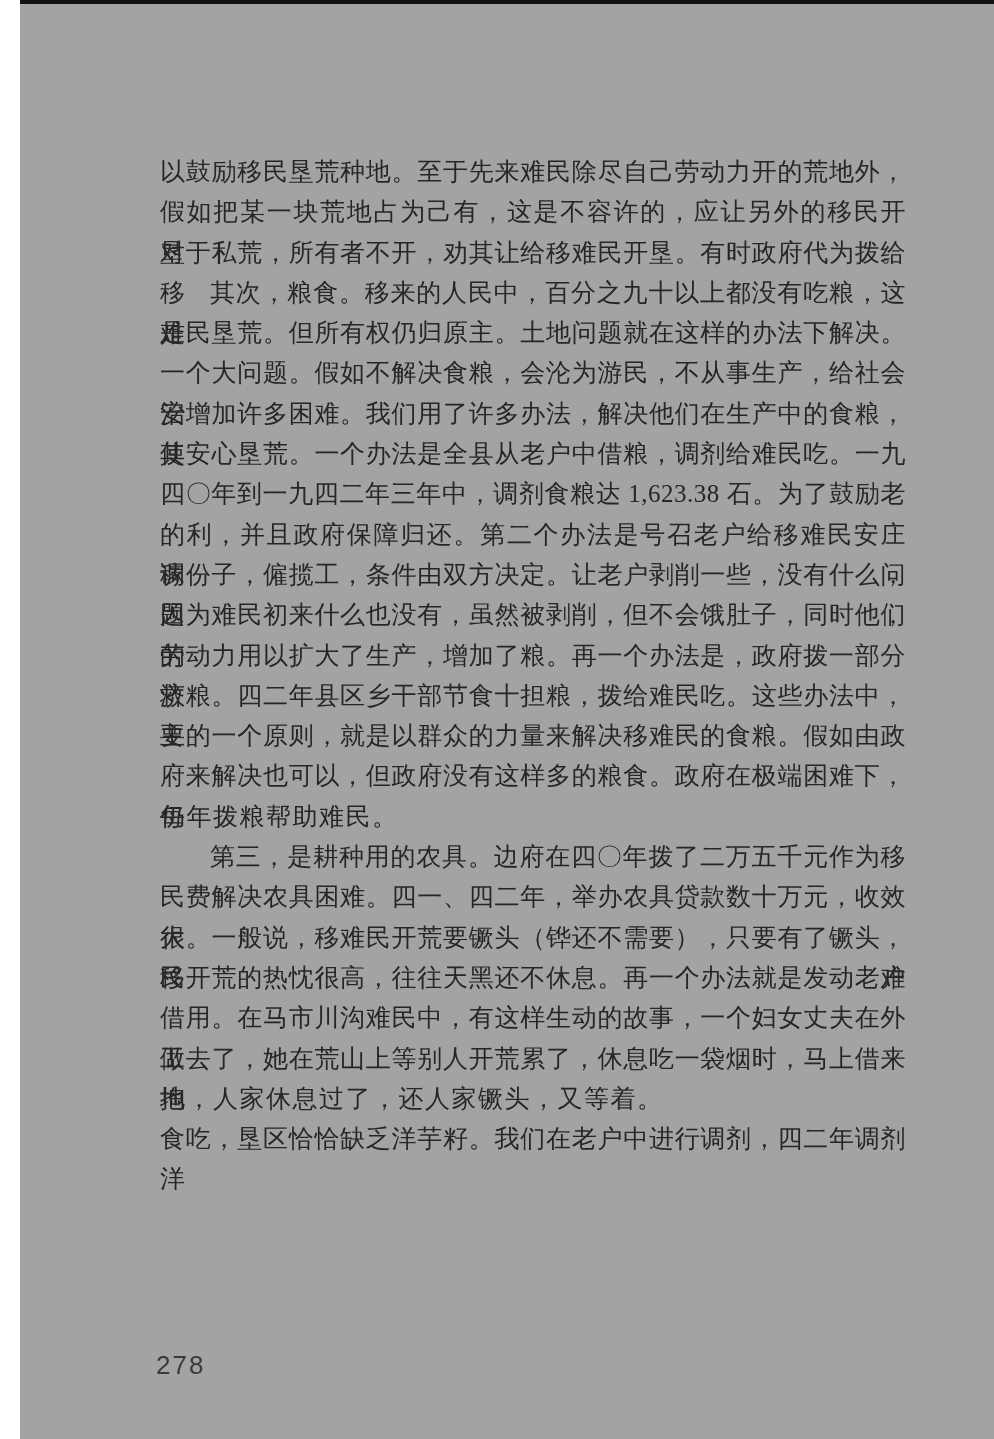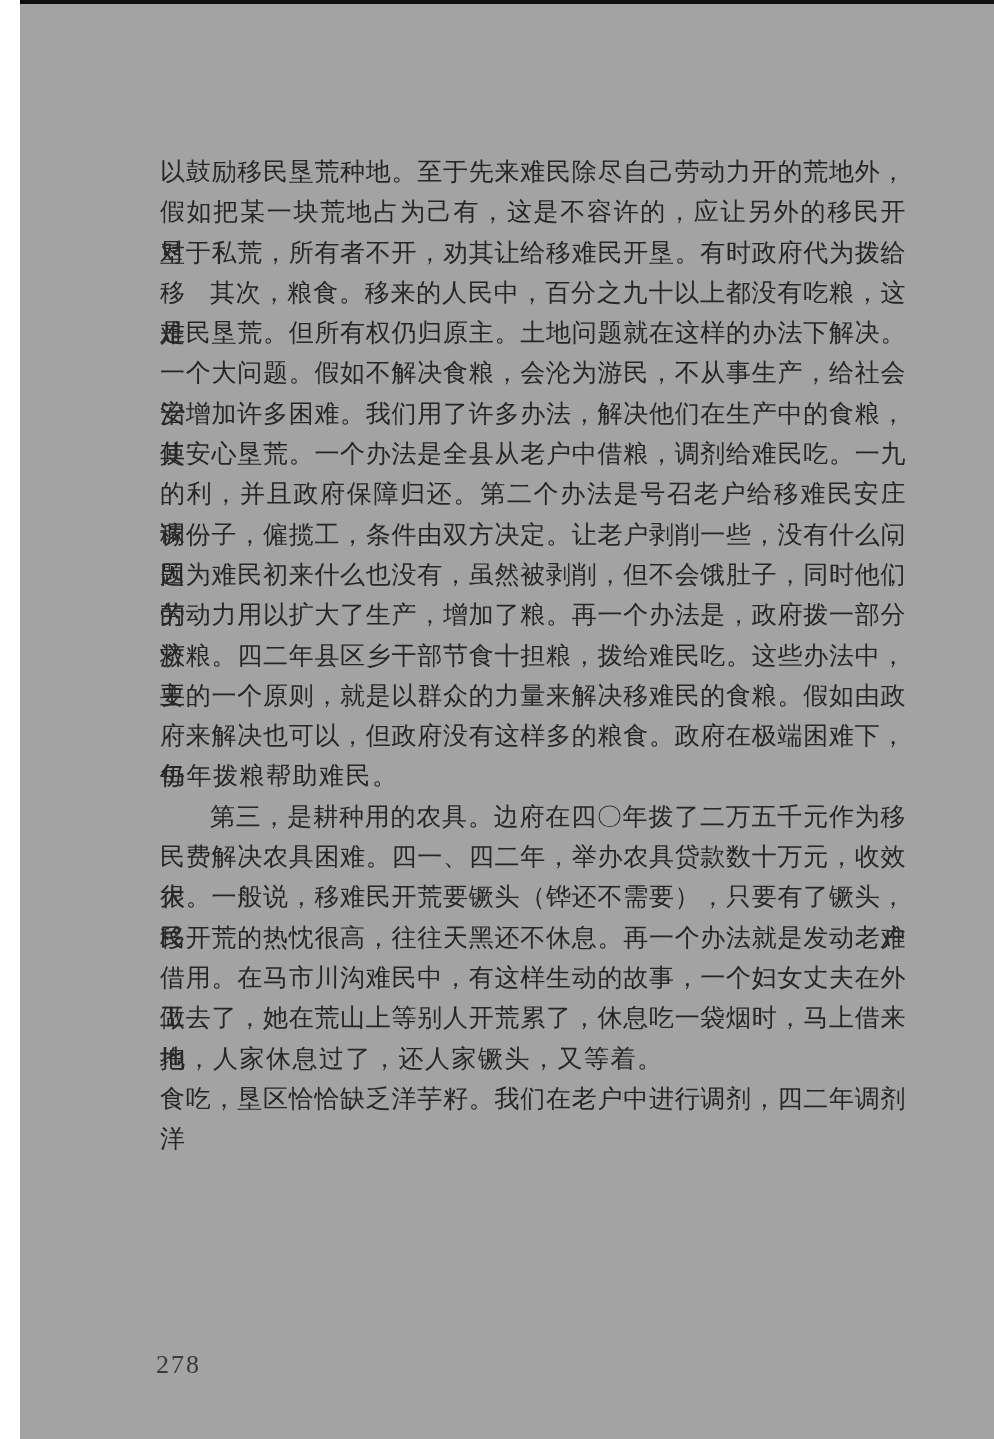--- a/index.html
+++ b/index.html
@@ -38,41 +38,42 @@
   }
   .line.short {
     text-align: right;
     text-align-last: left;
     letter-spacing: 1.5px;
   }
   .line.indent { text-indent: 2em; }
   .page-number {
     position: absolute;
     left: 136px; top: 1350px;
-    font-family: Liberation Serif, serif;
+    font-family: Liberation Sans, sans-serif;
     font-size: 26px;
     letter-spacing: 2px;
     color: #3a3a3a;
   }
 </style>
 </head>
 <body>
 
 <div class="page">
   <div class="scan-edge-top"></div>
 
   <div class="text-block">
     <div class="line">以鼓励移民垦荒种地。至于先来难民除尽自己劳动力开的荒地外，</div>
     <div class="line">假如把某一块荒地占为己有，这是不容许的，应让另外的移民开垦。</div>
     <div class="line">对于私荒，所有者不开，劝其让给移难民开垦。有时政府代为拨给移</div>
     <div class="line indent">其次，粮食。移来的人民中，百分之九十以上都没有吃粮，这是</div>
     <div class="line">难民垦荒。但所有权仍归原主。土地问题就在这样的办法下解决。</div>
     <div class="line">一个大问题。假如不解决食粮，会沦为游民，不从事生产，给社会治</div>
     <div class="line">安增加许多困难。我们用了许多办法，解决他们在生产中的食粮，使</div>
     <div class="line">其安心垦荒。一个办法是全县从老户中借粮，调剂给难民吃。一九</div>
+    <div class="line">四〇年到一九四二年三年中，调剂食粮达 1,623.38 石。为了鼓励老</div>
     <div class="line">的利，并且政府保障归还。第二个办法是号召老户给移难民安庄稼，</div>
     <div class="line">调份子，僱揽工，条件由双方决定。让老户剥削一些，没有什么问题，</div>
     <div class="line">因为难民初来什么也没有，虽然被剥削，但不会饿肚子，同时他们的</div>
     <div class="line">劳动力用以扩大了生产，增加了粮。再一个办法是，政府拨一部分救</div>
     <div class="line">济粮。四二年县区乡干部节食十担粮，拨给难民吃。这些办法中，主</div>
     <div class="line">要的一个原则，就是以群众的力量来解决移难民的食粮。假如由政</div>
     <div class="line">府来解决也可以，但政府没有这样多的粮食。政府在极端困难下，仍</div>
     <div class="line short">每年拨粮帮助难民。</div>
     <div class="line indent">第三，是耕种用的农具。边府在四〇年拨了二万五千元作为移</div>
     <div class="line">民费解决农具困难。四一、四二年，举办农具贷款数十万元，收效很</div>

